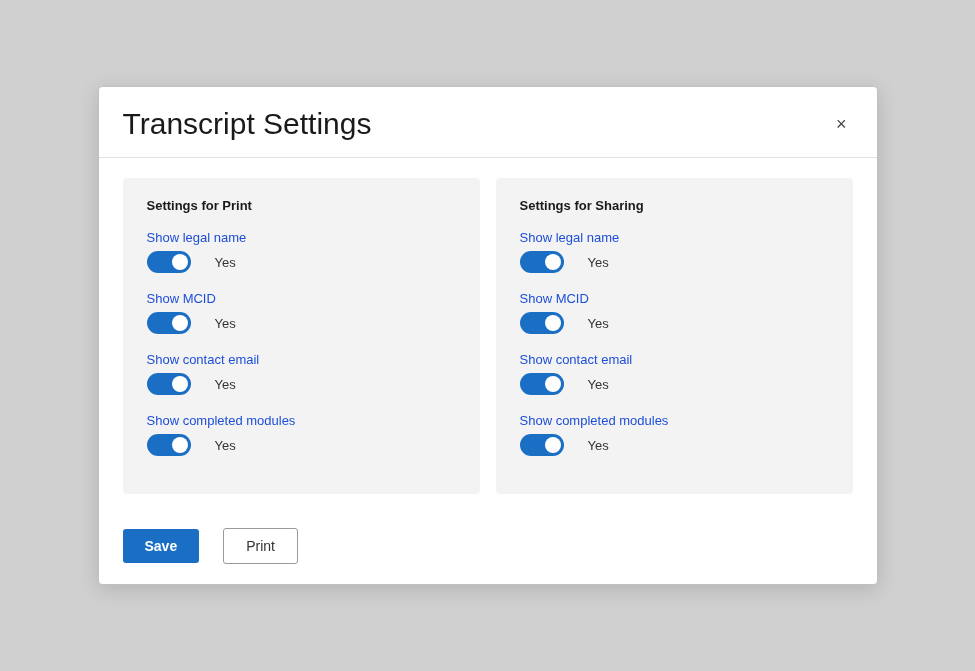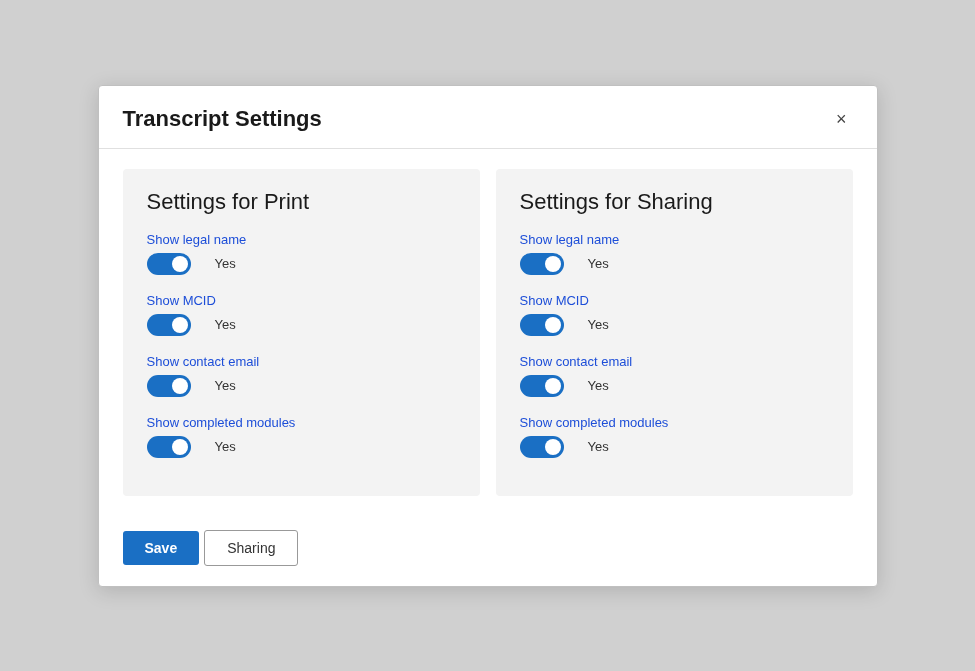--- a/index.html
+++ b/index.html
@@ -37,22 +37,22 @@
 
     .dialog-header {
       display: flex;
       justify-content: space-between;
       align-items: center;
       padding: 20px 24px 16px 24px;
       border-bottom: 1px solid #e0e0e0;
     }
 
     .dialog-title {
-      font-size: 22px;
-      font-weight: 700;
+      font-size: 30px;
+      font-weight: 400;
       color: #1a1a1a;
     }
 
     .close-btn {
       background: none;
       border: none;
       font-size: 18px;
       cursor: pointer;
       color: #444;
       padding: 2px 6px;
@@ -66,22 +66,22 @@
     }
 
     .settings-panel {
       flex: 1;
       background: #f3f3f3;
       border-radius: 4px;
       padding: 20px 24px;
     }
 
     .panel-title {
-      font-size: 22px;
-      font-weight: 400;
+      font-size: 13px;
+      font-weight: 700;
       color: #1a1a1a;
       margin-bottom: 17px;
     }
 
     .setting-row {
       margin-bottom: 18px;
     }
 
     .setting-label {
       font-size: 13px;
@@ -131,21 +131,21 @@
     }
 
     .toggle-yes {
       font-size: 13px;
       color: #333;
     }
 
     .dialog-footer {
       padding: 14px 24px 20px 24px;
       display: flex;
-      gap: 5px;
+      gap: 24px;
       align-items: center;
     }
 
     .btn-save {
       background: #1a6fc4;
       color: #fff;
       border: none;
       border-radius: 3px;
       padding: 9px 22px;
       font-size: 14px;
@@ -269,17 +269,17 @@
             </label>
             <span class="toggle-yes">Yes</span>
           </div>
         </div>
       </div>
 
     </div>
 
     <div class="dialog-footer">
       <button class="btn-save">Save</button>
-      <button class="btn-cancel">Sharing</button>
+      <button class="btn-cancel">Print</button>
     </div>
 
   </div>
 </div>
 
 </body></html>

